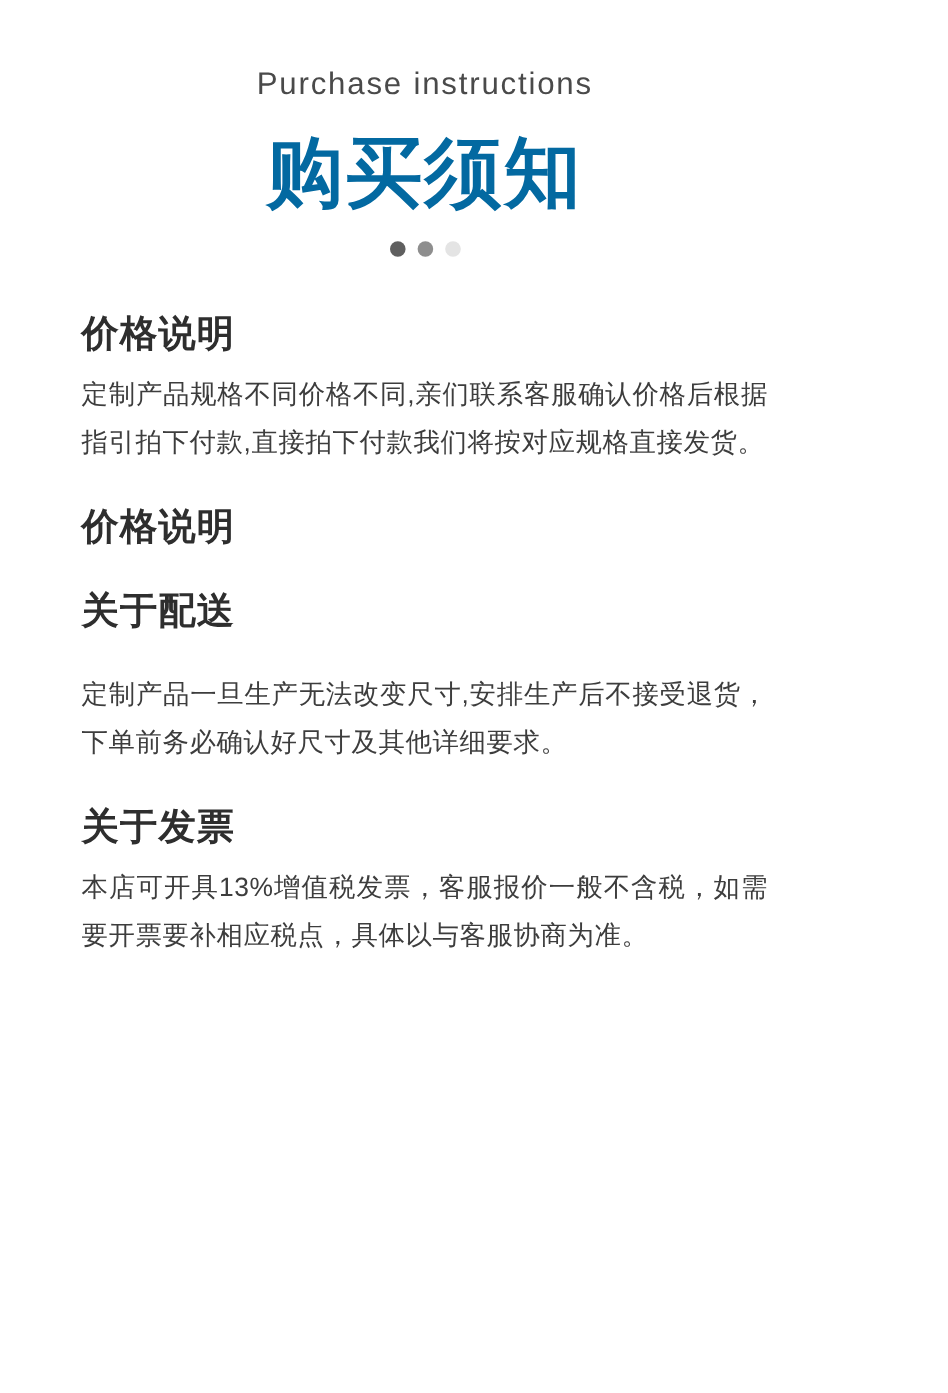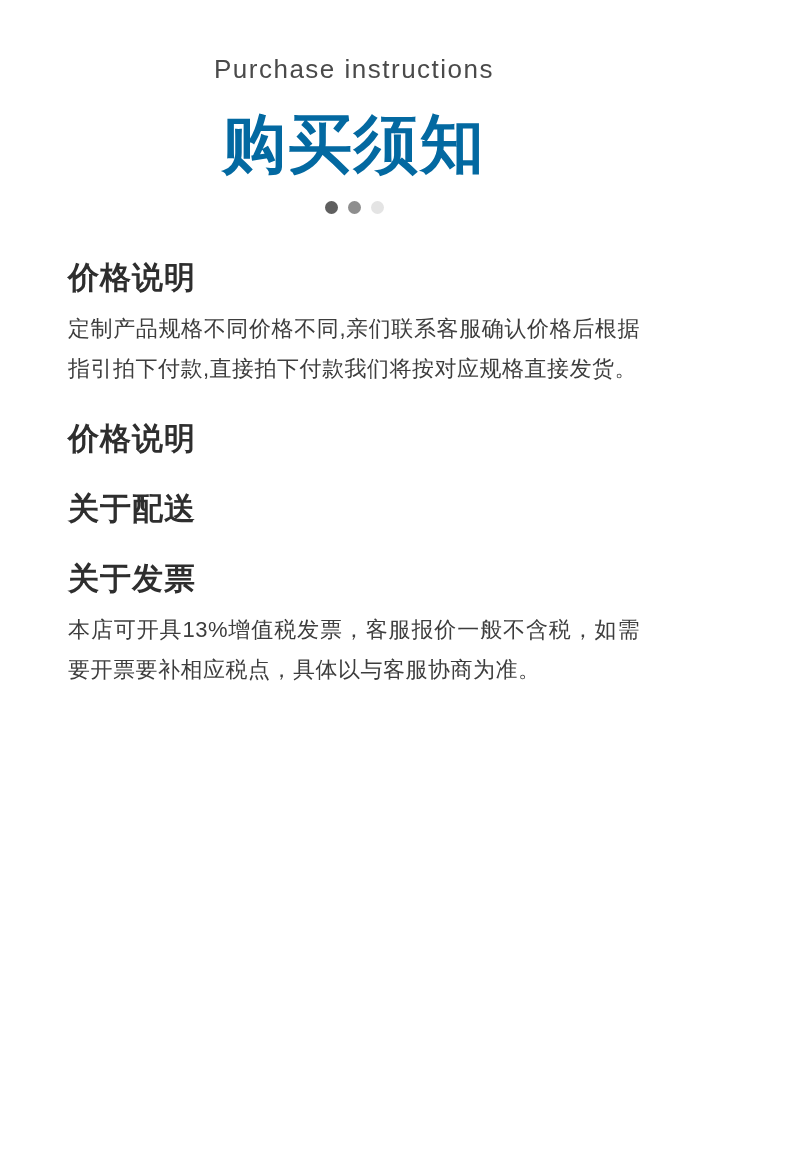--- a/index.html
+++ b/index.html
@@ -80,20 +80,21 @@
     <div class="section">
       <h2>价格说明</h2>
     </div>
 
 
     <div class="section">
       <h2>关于配送</h2>
     </div>
 
     <div class="section">
+      <p>定制产品一旦生产无法改变尺寸,安排生产后不接受退货， 下单前务必确认好尺寸及其他详细要求。</p>
     </div>
 
     <div class="section">
       <h2>关于发票</h2>
       <p>本店可开具13%增值税发票，客服报价一般不含税，如需要开票要补相应税点，具体以与客服协商为准。</p>
     </div>
 
   </div>
 </div>
 

